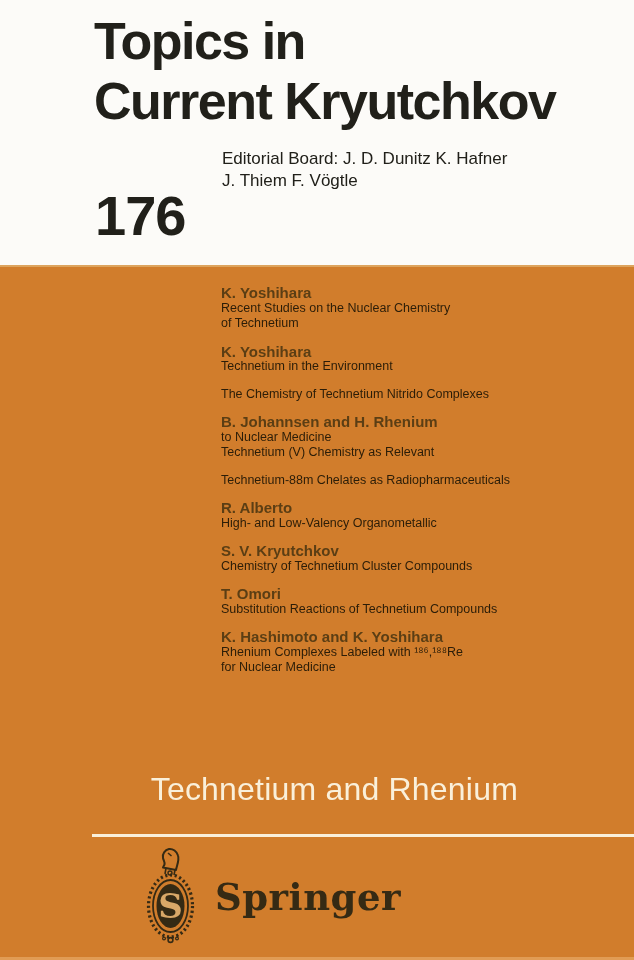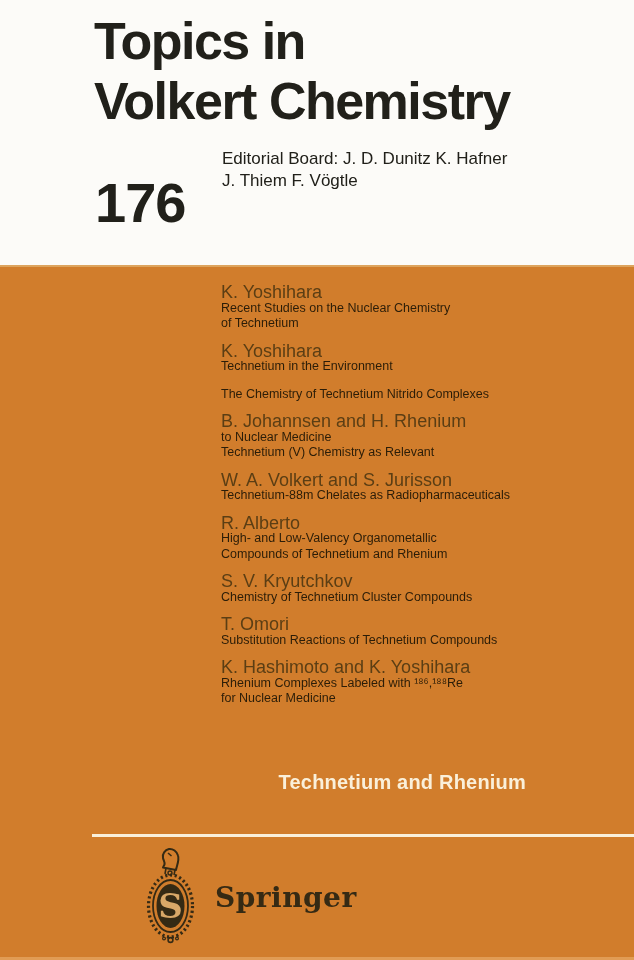--- a/index.html
+++ b/index.html
@@ -16,21 +16,21 @@
   body{width:634px;height:960px;overflow:hidden;font-family:"Liberation Sans",sans-serif;}
   .cover{position:relative;width:634px;height:960px;background:var(--paper_white);overflow:hidden;}
 
   
   .series-title{
     position:absolute;left:94px;top:11px;
     font-size:52px;line-height:60px;font-weight:bold;
     letter-spacing:-1.5px;color:var(--ink);
   }
   .volume{
-    position:absolute;left:95px;top:175px;
+    position:absolute;left:95px;top:188px;
     font-size:56px;font-weight:bold;line-height:1;
     letter-spacing:-1px;color:var(--ink);
   }
   .editorial{
     position:absolute;left:222px;top:148px;
     font-size:17px;line-height:22px;font-weight:400;
     color:var(--ink);white-space:nowrap;
   }
 
   
@@ -40,56 +40,56 @@
     border-top:2px solid #dda45e;
   }
   .orange::after{
     content:"";position:absolute;left:0;bottom:0;width:100%;height:3px;
     background:rgba(255,215,160,0.35);
   }
 
   .contribs{position:absolute;left:221px;top:18px;width:380px;}
   .contrib{margin-bottom:12px;}
   .contrib-authors{
-    font-size:18px;line-height:15.5px;color:var(--author_ink);
-    font-weight:400;
+    font-size:15px;line-height:15.5px;color:var(--author_ink);
+    font-weight:700;
   }
   .contrib-title{
     font-size:12.5px;line-height:15.5px;font-weight:normal;color:var(--title_ink);
   }
 
   .book-title{
-    position:absolute;right:108px;top:504px;
-    font-size:20px;font-weight:bold;color:var(--title_cream);
+    position:absolute;right:116px;top:504px;
+    font-size:32px;font-weight:normal;color:var(--title_cream);
     letter-spacing:0.2px;white-space:nowrap;
   }
   .rule{
     position:absolute;left:92px;top:567px;width:542px;height:3px;
     background:var(--title_cream);
   }
 
   .publisher{
     position:absolute;left:142px;top:580px;
     display:flex;align-items:center;gap:15px;
   }
   .crest{width:58px;height:100px;display:block;}
   .publisher-name{
     font-family:"DejaVu Serif",serif;
-    font-size:28px;font-weight:600;color:var(--logo_ink);
+    font-size:37px;font-weight:600;color:var(--logo_ink);
     letter-spacing:0.5px;
   }
 </style>
 </head>
 <body>
 
 <div class="cover">
 
   <h1 class="series-title">
     <span>Topics in</span><br>
-    <span>Volkert Chemistry</span>
+    <span>Current Kryutchkov</span>
   </h1>
 
   <div class="volume">176</div>
 
   <div class="editorial">
     <div>Editorial Board: J. D. Dunitz K. Hafner</div>
     <div>J. Thiem F. Vögtle</div>
   </div>
 
   <section class="orange">
@@ -118,31 +118,29 @@
 
   <div class="contrib">
     <div class="contrib-authors">B. Johannsen and H. Rhenium</div>
     <div class="contrib-title">
             <div>to Nuclear Medicine</div>
             <div>Technetium (V) Chemistry as Relevant</div>
           </div>
   </div>
 
   <div class="contrib">
-    <div class="contrib-authors">W. A. Volkert and S. Jurisson</div>
     <div class="contrib-title">
             <div>Technetium-88m Chelates as Radiopharmaceuticals</div>
           </div>
   </div>
 
   <div class="contrib">
     <div class="contrib-authors">R. Alberto</div>
     <div class="contrib-title">
             <div>High- and Low-Valency Organometallic</div>
-            <div>Compounds of Technetium and Rhenium</div>
           </div>
   </div>
 
   <div class="contrib">
     <div class="contrib-authors">S. V. Kryutchkov</div>
     <div class="contrib-title">
             <div>Chemistry of Technetium Cluster Compounds</div>
           </div>
   </div>
 

